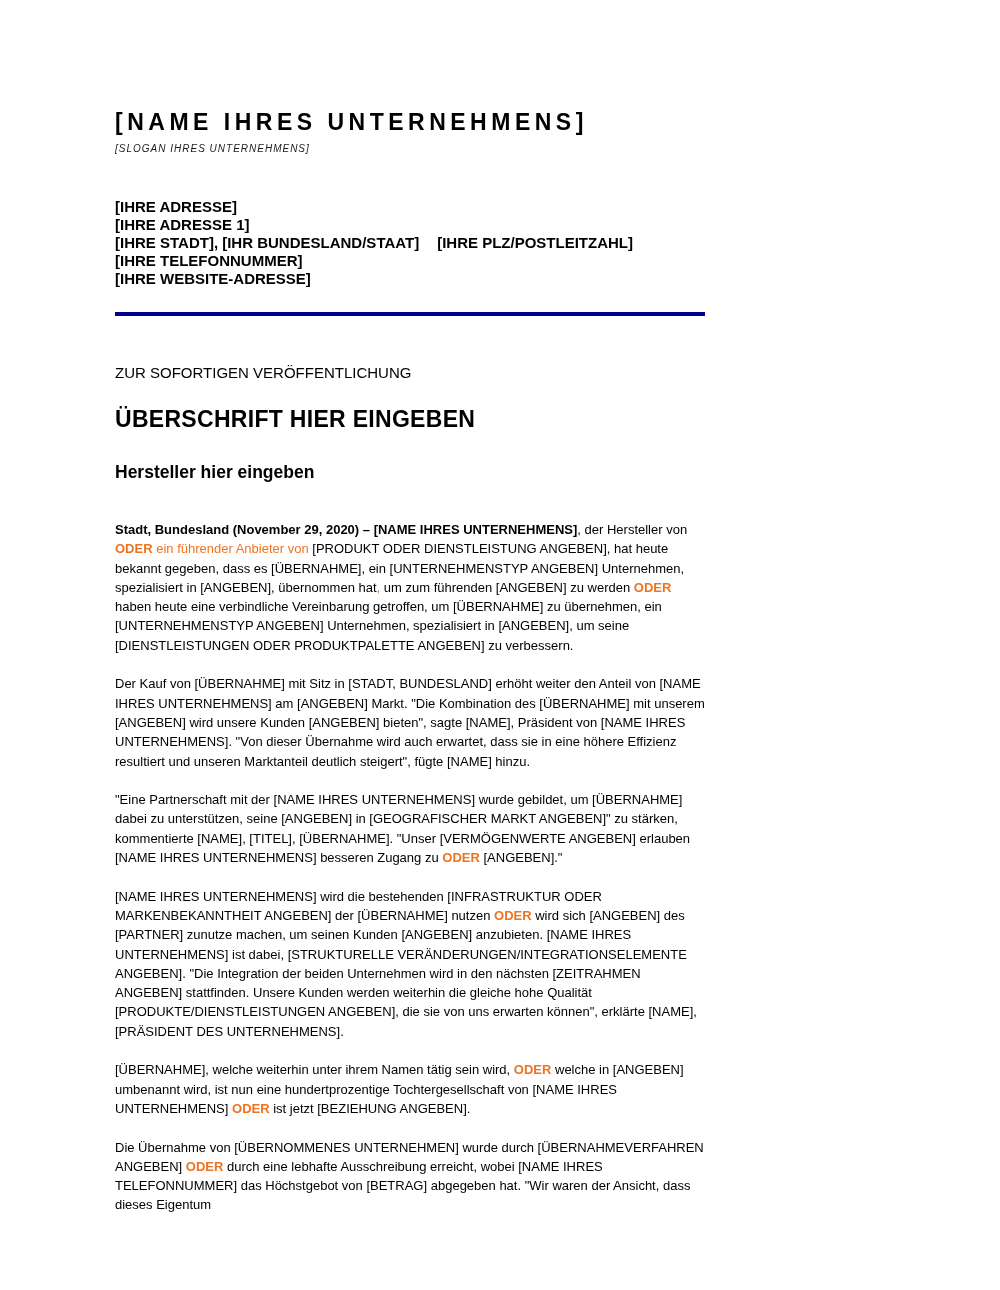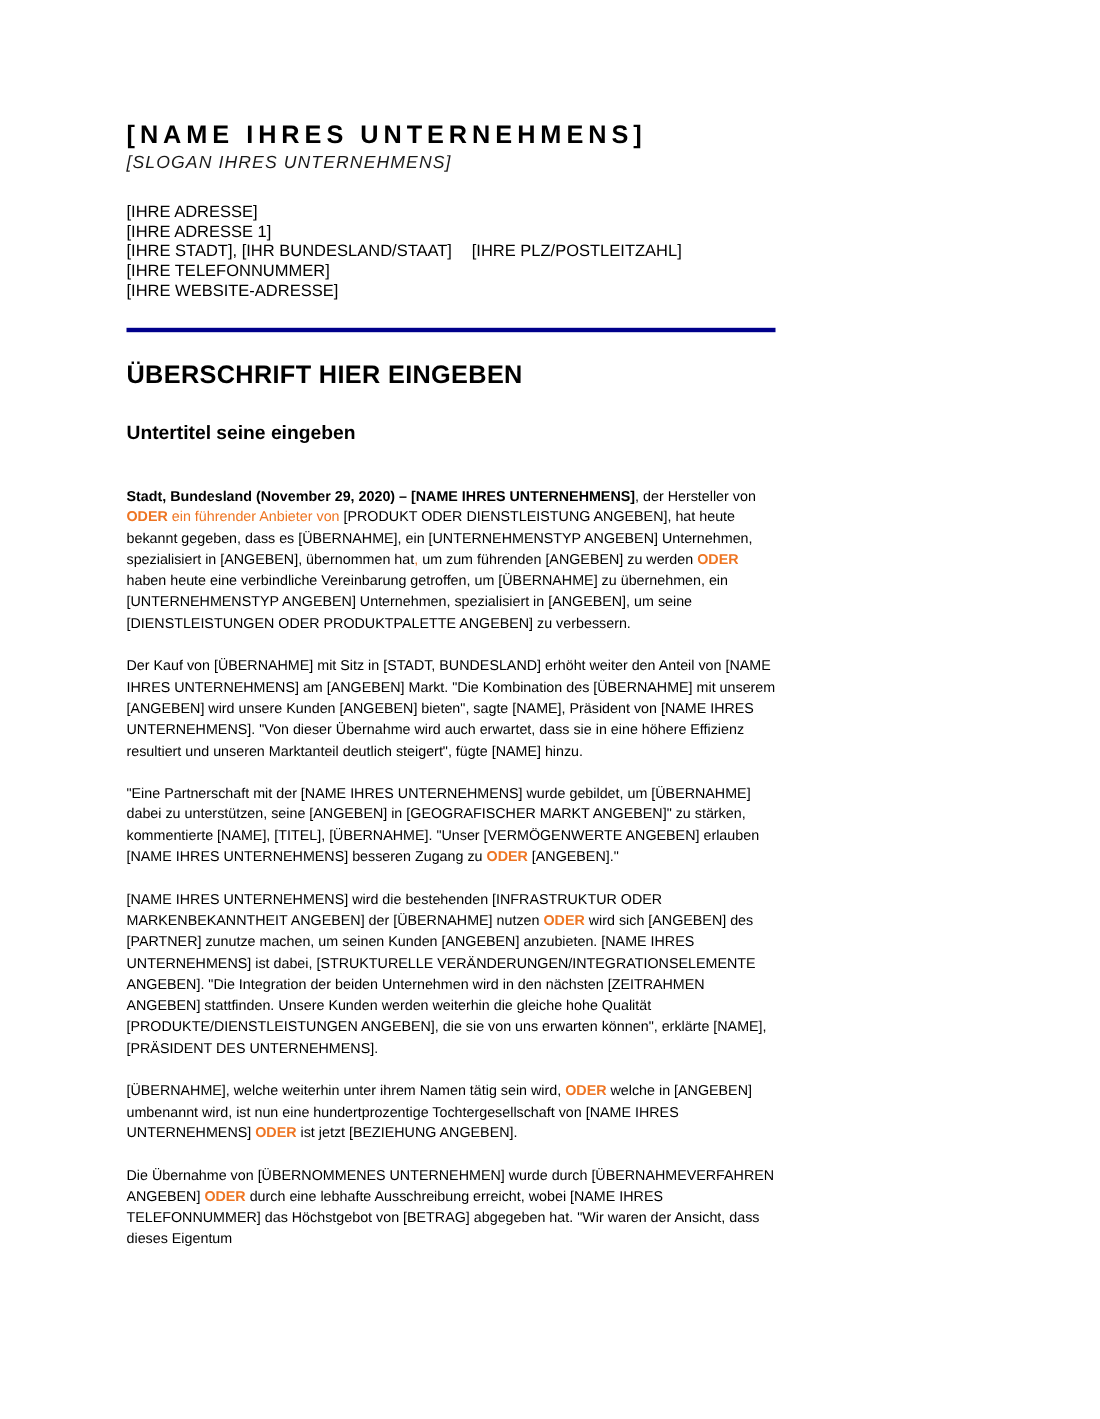--- a/index.html
+++ b/index.html
@@ -13,25 +13,25 @@
   body{font-family:"Liberation Sans","DejaVu Sans",sans-serif;color:var(--text-black);}
   .page{
     width:820px;height:1290px;background:var(--page-bg);
     padding:110px 115px 0 115px;position:relative;overflow:hidden;
   }
   .company-name{
     font-size:23px;font-weight:bold;letter-spacing:4.5px;
     line-height:25px;white-space:nowrap;
   }
   .slogan{
-    font-size:16px;font-style:italic;letter-spacing:1px;
+    font-size:10px;font-style:italic;letter-spacing:1px;
     line-height:19px;margin-top:4px;color:#1a1a1a;
   }
   .address{
-    margin-top:26px;font-size:15px;line-height:18px;
+    margin-top:40px;font-size:15px;line-height:18px;font-weight:bold;
   }
   .address .zip{margin-left:18px;}
   .rule{
     margin-top:24px;height:4px;width:100%;
     background:var(--rule-navy);
   }
   .release-label{
     margin-top:48px;font-size:15px;line-height:17px;
   }
   .headline{
@@ -64,24 +64,25 @@
       <div>
         <span>[IHRE STADT], [IHR BUNDESLAND/STAAT]</span><span class="zip">[IHRE PLZ/POSTLEITZAHL]</span>
       </div>
       <div>[IHRE TELEFONNUMMER]</div>
       <div>[IHRE WEBSITE-ADRESSE]</div>
     </div>
   </header>
 
   <div class="rule"></div>
 
+  <div class="release-label">ZUR SOFORTIGEN VERÖFFENTLICHUNG</div>
 
   <h1 class="headline">ÜBERSCHRIFT HIER EINGEBEN</h1>
 
-  <h2 class="subtitle">Untertitel seine eingeben</h2>
+  <h2 class="subtitle">Hersteller hier eingeben</h2>
 
   <main class="body-text">
     <p><span class="seg-bold">Stadt, Bundesland (November 29, 2020) – [NAME IHRES UNTERNEHMENS]</span><span>, der Hersteller von </span><span class="seg-orange-bold">ODER</span><span class="seg-orange"> ein führender Anbieter von </span><span>[PRODUKT ODER DIENSTLEISTUNG ANGEBEN], hat heute bekannt gegeben, dass es [ÜBERNAHME], ein [UNTERNEHMENSTYP ANGEBEN] Unternehmen, spezialisiert in [ANGEBEN], übernommen hat</span><span class="seg-orange">,</span><span> um zum führenden [ANGEBEN] zu werden </span><span class="seg-orange-bold">ODER</span><span> haben heute eine verbindliche Vereinbarung getroffen, um [ÜBERNAHME] zu übernehmen, ein [UNTERNEHMENSTYP ANGEBEN] Unternehmen, spezialisiert in [ANGEBEN], um seine [DIENSTLEISTUNGEN ODER PRODUKTPALETTE ANGEBEN] zu verbessern.</span></p>
     <p><span>Der Kauf von [ÜBERNAHME] mit Sitz in [STADT, BUNDESLAND] erhöht weiter den Anteil von [NAME IHRES UNTERNEHMENS] am [ANGEBEN] Markt. "Die Kombination des [ÜBERNAHME] mit unserem [ANGEBEN] wird unsere Kunden [ANGEBEN] bieten", sagte [NAME], Präsident von [NAME IHRES UNTERNEHMENS]. "Von dieser Übernahme wird auch erwartet, dass sie in eine höhere Effizienz resultiert und unseren Marktanteil deutlich steigert", fügte [NAME] hinzu.</span></p>
     <p><span>"Eine Partnerschaft mit der [NAME IHRES UNTERNEHMENS] wurde gebildet, um [ÜBERNAHME] dabei zu unterstützen, seine [ANGEBEN] in [GEOGRAFISCHER MARKT ANGEBEN]" zu stärken, kommentierte [NAME], [TITEL], [ÜBERNAHME]. "Unser [VERMÖGENWERTE ANGEBEN] erlauben [NAME IHRES UNTERNEHMENS] besseren Zugang zu </span><span class="seg-orange-bold">ODER</span><span> [ANGEBEN]."</span></p>
     <p><span>[NAME IHRES UNTERNEHMENS] wird die bestehenden [INFRASTRUKTUR ODER MARKENBEKANNTHEIT ANGEBEN] der [ÜBERNAHME] nutzen </span><span class="seg-orange-bold">ODER</span><span> wird sich [ANGEBEN] des [PARTNER] zunutze machen, um seinen Kunden [ANGEBEN] anzubieten. [NAME IHRES UNTERNEHMENS] ist dabei, [STRUKTURELLE VERÄNDERUNGEN/INTEGRATIONSELEMENTE ANGEBEN]. "Die Integration der beiden Unternehmen wird in den nächsten [ZEITRAHMEN ANGEBEN] stattfinden. Unsere Kunden werden weiterhin die gleiche hohe Qualität [PRODUKTE/DIENSTLEISTUNGEN ANGEBEN], die sie von uns erwarten können", erklärte [NAME], [PRÄSIDENT DES UNTERNEHMENS].</span></p>
     <p><span>[ÜBERNAHME], welche weiterhin unter ihrem Namen tätig sein wird, </span><span class="seg-orange-bold">ODER</span><span> welche in [ANGEBEN] umbenannt wird, ist nun eine hundertprozentige Tochtergesellschaft von [NAME IHRES UNTERNEHMENS] </span><span class="seg-orange-bold">ODER</span><span> ist jetzt [BEZIEHUNG ANGEBEN].</span></p>
     <p><span>Die Übernahme von [ÜBERNOMMENES UNTERNEHMEN] wurde durch [ÜBERNAHMEVERFAHREN ANGEBEN] </span><span class="seg-orange-bold">ODER</span><span> durch eine lebhafte Ausschreibung erreicht, wobei [NAME IHRES TELEFONNUMMER] das Höchstgebot von [BETRAG] abgegeben hat. "Wir waren der Ansicht, dass dieses Eigentum</span></p>
   </main>
 

